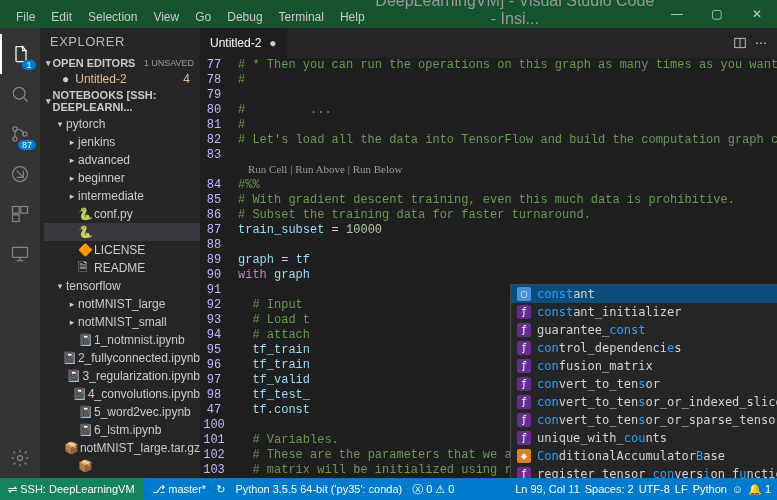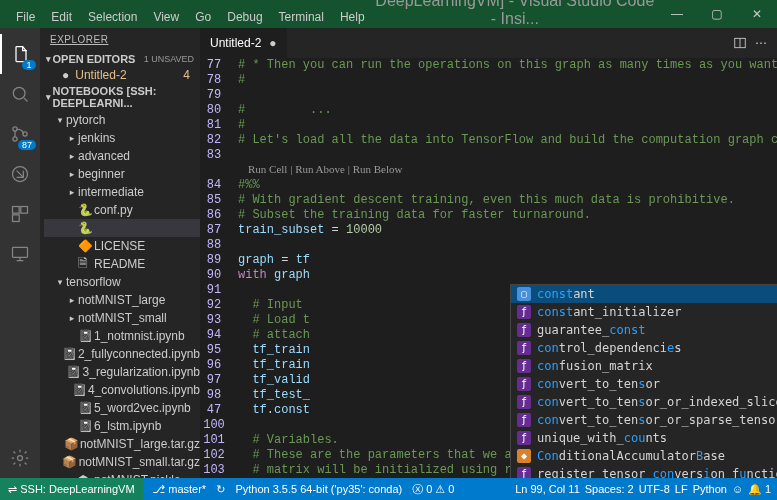--- a/index.html
+++ b/index.html
@@ -49,21 +49,21 @@
       border-radius: 8px; padding: 0 4px; min-width:14px; text-align:center;
     }
     .activity-bottom { margin-top: auto; }
 
     .sidebar {
       width: 160px;
       background: #252526;
       overflow: hidden;
       font-size: 12px;
     }
-    .sidebar-title { padding: 6px 10px; font-size: 10px; letter-spacing: 0.5px; color:#bbb;text-decoration:underline; }
+    .sidebar-title { padding: 6px 10px; font-size: 13px; letter-spacing: 0.5px; color:#bbb; }
     .panel-header { display:flex; align-items:center; padding: 2px 6px; color:#ccc; font-size:11px; font-weight:bold; }
     .panel-header .caret { margin-right: 2px; font-size:9px; }
     .panel-header .tag { margin-left:auto; font-size:9px; color:#999; font-weight:normal;}
     .open-editor-item { display:flex; align-items:center; padding:1px 10px 1px 22px; color:#e2c08d;}
     .open-editor-item .dot { color:#ccc; margin-right:6px;}
     .open-editor-item .count { margin-left:auto; color:#e2c08d; }
 
     .tree { padding-left: 4px; }
     .tree-row { display:flex; align-items:center; height:18px; padding-left:4px; white-space:nowrap; overflow:hidden; }
     .tree-row.selected { background:#37373d; }
@@ -321,21 +321,20 @@
         <div class="tree-row">
           <span class="tree-indent" style="width:18px"></span>
           <span class="tree-caret"></span>
           <span class="tree-icon">📦</span>
           <span class="tree-label">notMNIST_large.tar.gz</span>
         </div>
         <div class="tree-row">
           <span class="tree-indent" style="width:18px"></span>
           <span class="tree-caret"></span>
           <span class="tree-icon">📦</span>
-          <span class="tree-label">notMNIST_small.tar.gz</span>
         </div>
         <div class="tree-row">
           <span class="tree-indent" style="width:18px"></span>
           <span class="tree-caret"></span>
           <span class="tree-icon">⬢</span>
           <span class="tree-label">notMNIST.pickle</span>
         </div>
       </div>
 
   </div>

